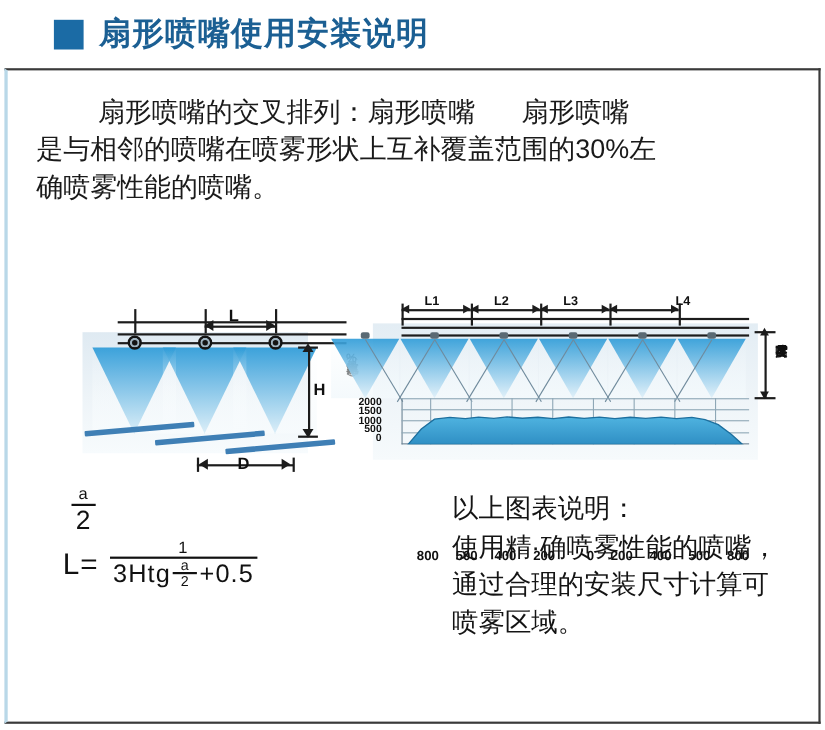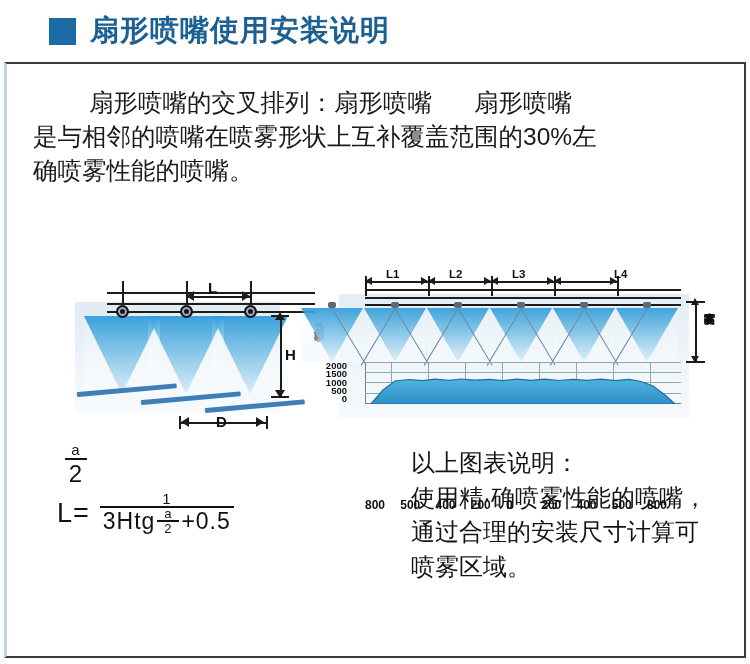--- a/index.html
+++ b/index.html
@@ -233,21 +233,21 @@
     position:absolute; left:16px; top:84px;
     width:40px; text-align:right;
     font-size:9.5px; line-height:8.3px; color:#101010; font-weight:bold;
   }
   .ylabels div { height:8.3px; }
   .xlabels {
     position:absolute; left:58px; top:136px; width:316px;
     display:flex; justify-content:space-between;
     font-size:12px; font-weight:bold; color:#101010;
   }
-  .xlabels span { width:34px; text-align:left; }
+  .xlabels span { width:34px; text-align:right; }
   
   .fr-Hline { position:absolute; left:388px; top:32px; width:1.5px; height:60px; background:#1c1c1c; }
   .fr-Hcap { position:absolute; left:379px; width:19px; height:1.5px; background:#1c1c1c; }
   .fr-Hcap.top { top:31px; }
   .fr-Hcap.bot { top:91px; }
   .fr-Harrow { position:absolute; left:384px; width:0;height:0; }
   .fr-Harrow.up   { top:28px; border-left:4px solid transparent; border-right:4px solid transparent; border-bottom:7px solid #1c1c1c; }
   .fr-Harrow.down { top:86px; border-left:4px solid transparent; border-right:4px solid transparent; border-top:7px solid #1c1c1c; }
 
   

